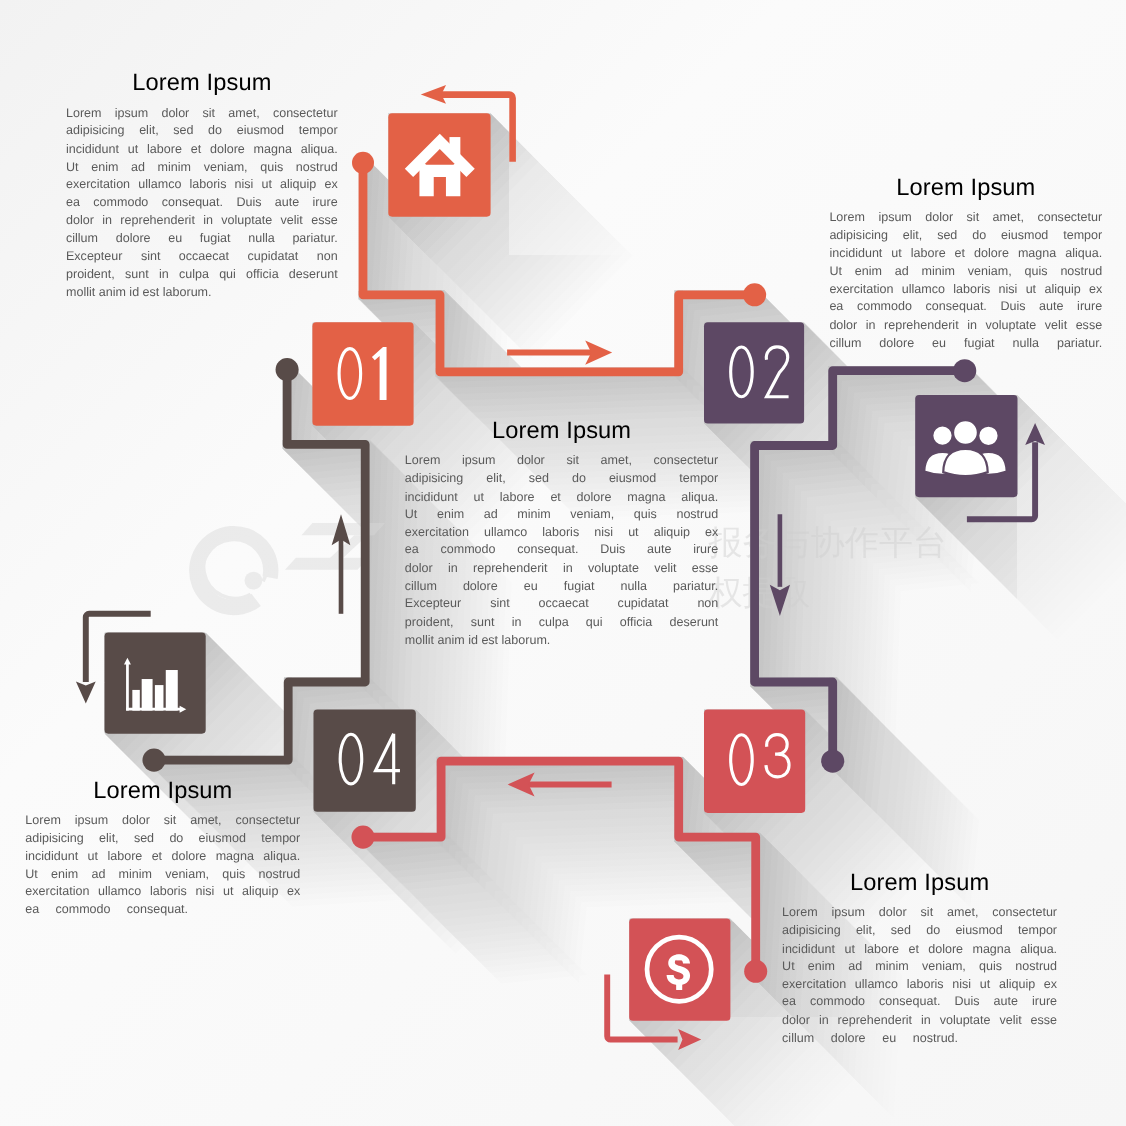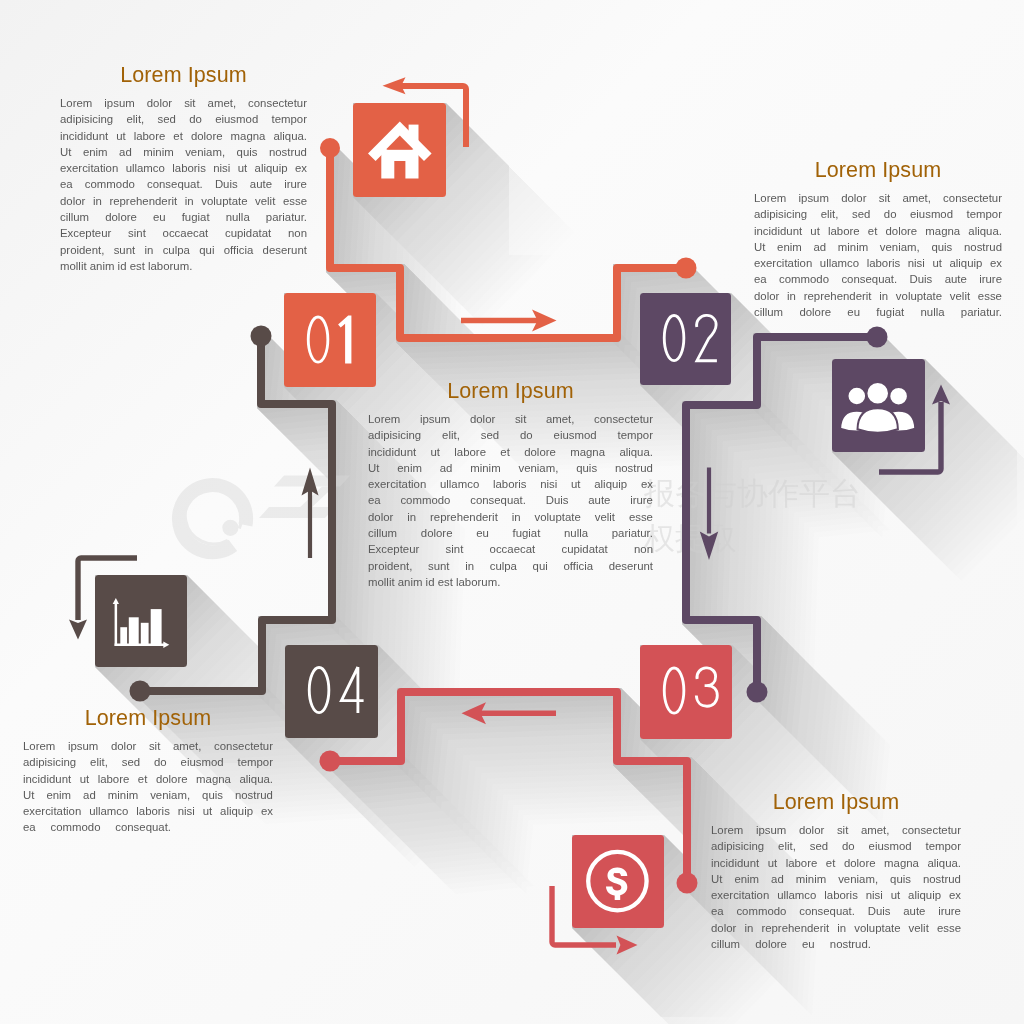--- a/index.html
+++ b/index.html
@@ -1,20 +1,20 @@
 <!DOCTYPE html>
 <html><head>
 <meta charset="utf-8">
 <style>
   html,body{margin:0;padding:0;}
   body{width:1024px;height:1024px;background:#fff;font-family:"Liberation Sans",sans-serif;overflow:hidden;}
   #stage{position:relative;width:1024px;height:1024px;background:#fafafa;}
   svg#art{position:absolute;left:0;top:0;width:1024px;height:1024px;}
   .tblock{position:absolute;}
-  .tblock .ttl{font-weight:400;font-size:21.5px;color:#a16207;text-align:center;letter-spacing:.1px;line-height:22px;}
+  .tblock .ttl{font-weight:400;font-size:21.5px;color:#000000;text-align:center;letter-spacing:.1px;line-height:22px;}
   .tblock .bd{font-size:11.4px;color:#5a5a5a;margin-top:11px;}
   .tblock .ln{height:16.3px;display:flex;justify-content:space-between;white-space:pre;}
   .tblock .ln.last{justify-content:flex-start;}
 </style>
 </head>
 <body>
 
 <div id="stage">
 
 <svg id="art" viewBox="0 0 1024 1024" xmlns="http://www.w3.org/2000/svg">

